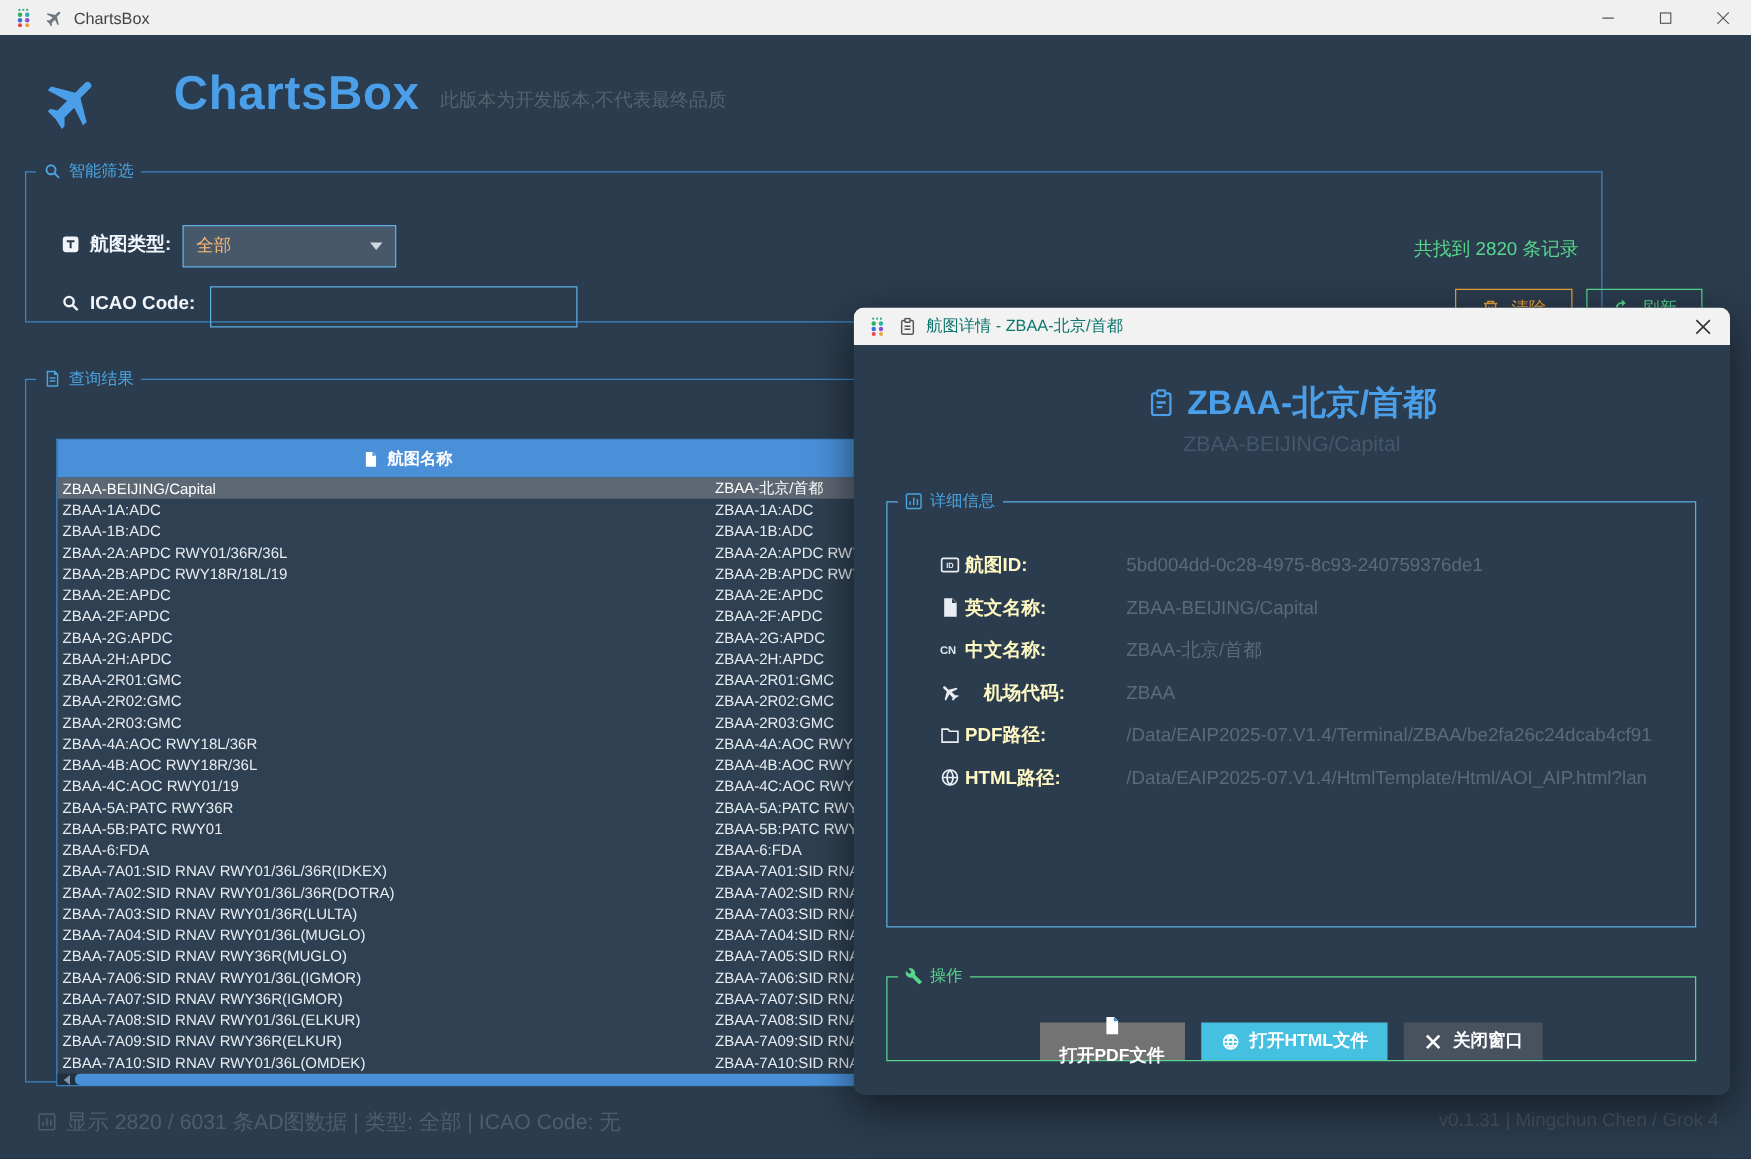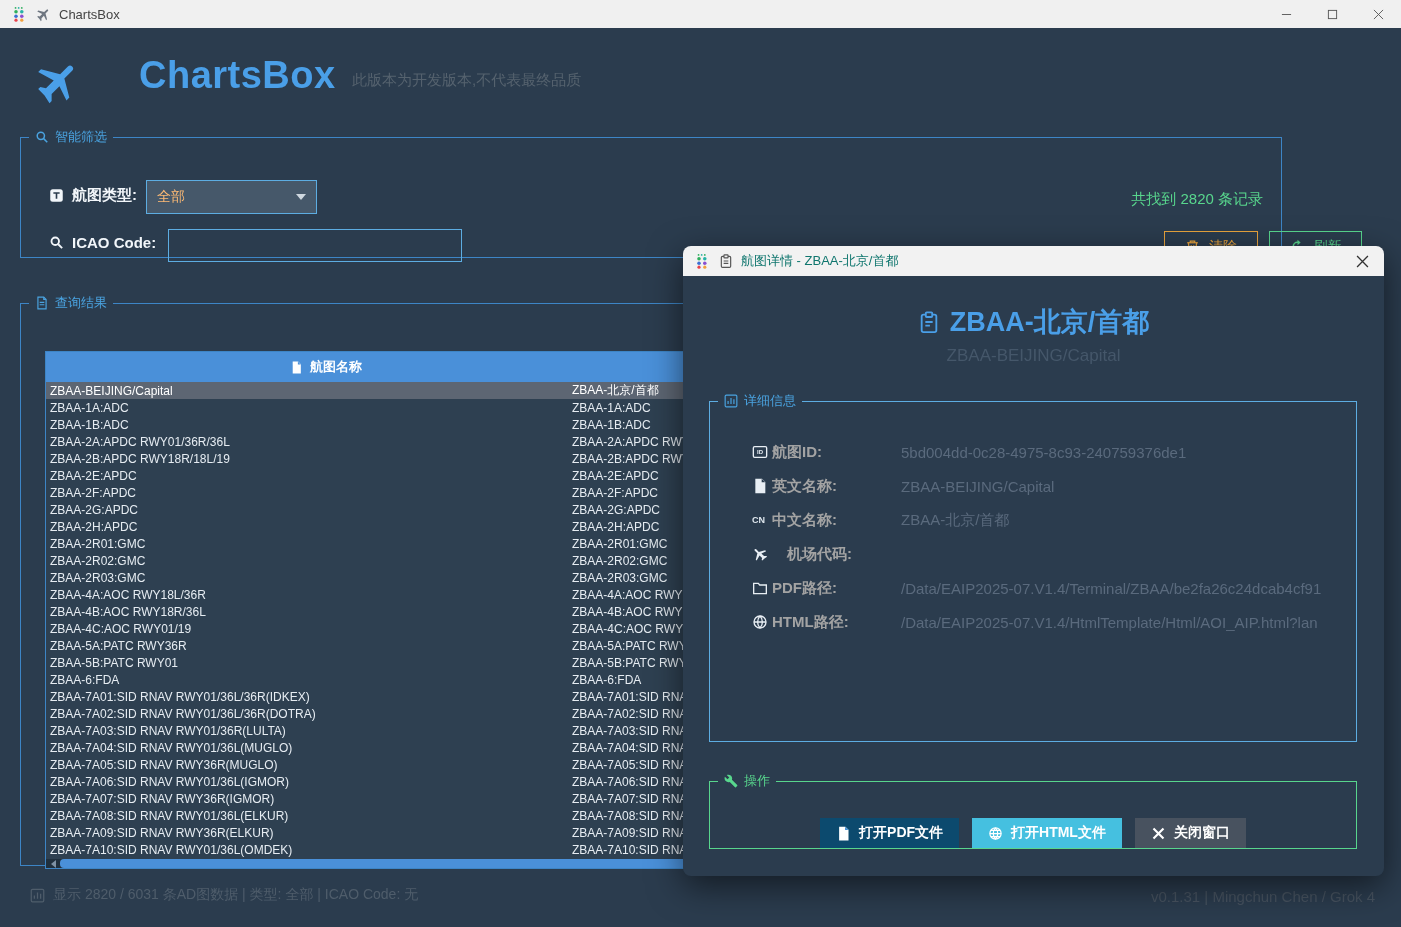--- a/index.html
+++ b/index.html
@@ -68,21 +68,21 @@
   .trow .c1{width:522px;padding-left:4px;white-space:nowrap;overflow:hidden;}
   .trow .c2{flex:1;white-space:nowrap;overflow:hidden;}
   .hscroll{height:9px;margin-top:1px;background:#20303e;position:relative;}
   .hscroll .arrow{position:absolute;left:2px;top:0;width:10px;height:9px;display:flex;align-items:center;justify-content:center;}
   .hscroll .arrow:after{content:"";width:0;height:0;border-top:4px solid transparent;
     border-bottom:4px solid transparent;border-right:5px solid #7e92a5;}
   .hscroll .thumb{position:absolute;left:14px;right:14px;top:0;height:9px;background:#4a90d9;border-radius:4px;}
 
   
   .footer-status{position:absolute;left:30px;top:886px;display:flex;align-items:center;gap:8px;
-    font-size:14px;color:#4f5d6b;}
+    font-size:17px;color:#4f5d6b;}
   .footer-status .icon{width:15px;height:15px;color:#4f5d6b;}
   .footer-version{position:absolute;right:26px;top:888px;font-size:15px;color:#475360;}
 
   
   .dialog{position:absolute;left:683px;top:246px;width:701px;height:630px;border-radius:8px;
     overflow:hidden;box-shadow:0 10px 34px rgba(0,0,0,0.55);z-index:10;background:#2b3c4e;}
   .dlg-titlebar{height:30px;background:#f2f2f2;display:flex;align-items:center;gap:8px;
     padding:0 10px 0 12px;box-sizing:border-box;}
   .dlg-titlebar .dt-title{font-size:13px;color:#0f766e;}
   .dlg-clip{width:14px;height:14px;color:#555;}
@@ -93,28 +93,28 @@
   .dlg-title .icon{width:22px;height:22px;color:#4a9fe8;}
   .dlg-subtitle{position:absolute;left:0;top:100px;width:100%;text-align:center;font-size:17px;color:#45576a;}
   .details-group{left:26px;top:146px;width:648px;height:350px;border:1px solid #5dade2;}
   .actions-group{left:26px;top:526px;width:648px;height:77px;border:1px solid #58d68d;}
   .legend-icon{width:14px;height:14px;}
   .dfields{position:absolute;left:0;top:32px;width:100%;}
   .dfield{display:flex;align-items:center;height:20px;margin-bottom:14px;padding-left:42px;}
   .dficon{width:20px;height:16px;display:flex;align-items:center;color:#e8eef4;}
   .dficon svg{width:16px;height:16px;}
   .dficon .cn-badge{font-size:9px;font-weight:bold;color:#dfe7ee;letter-spacing:0;}
-  .dflabel{width:129px;font-size:15px;font-weight:bold;color:#a3a3a3;}
+  .dflabel{width:129px;font-size:15px;font-weight:bold;color:#fef9c3;}
   .dfield:nth-child(4) .dflabel{padding-left:15px;box-sizing:border-box;}
   .dfvalue{flex:1;font-size:15px;color:#5a6a7d;white-space:nowrap;overflow:hidden;}
   .action-row{position:absolute;left:0;top:28px;width:100%;display:flex;justify-content:center;gap:13px;}
   .abtn{height:30px;display:flex;align-items:center;justify-content:center;gap:8px;
     font-size:14px;font-weight:bold;color:#ffffff;padding:0 16px;}
   .abtn .icon{width:15px;height:15px;color:#fff;}
-  .abtn-pdf{background:#0c4a6e;}
+  .abtn-pdf{background:#737373;flex-direction:column;}
   .abtn-html{background:#45c0e0;}
   .abtn-close{background:#48525f;}
 </style>
 </head>
 <body>
 
 <div class="app">
 
   <div class="titlebar">
     <span class="icon tb-grid">
@@ -453,20 +453,21 @@
             <span class="dflabel">中文名称:</span>
             <span class="dfvalue">ZBAA-北京/首都</span>
           </div>
           <div class="dfield">
             <span class="dficon">
               <svg viewBox="0 0 24 24" fill="currentColor">
                 <path d="M21.5 15.5v-2l-8.5-5V3a1.5 1.5 0 0 0-3 0v5.5l-8.5 5v2l8.5-2.5v5.5L7.5 20v1.5L12 21.5l4.5 1V21L14 18.5V13z" transform="rotate(-45 12 12)"></path>
               </svg>
             </span>
             <span class="dflabel">机场代码:</span>
+            <span class="dfvalue">ZBAA</span>
           </div>
           <div class="dfield">
             <span class="dficon">
               <svg viewBox="0 0 24 24" fill="none" stroke="currentColor" stroke-width="2">
                 <path d="M2.5 5h7l2 2.5h10V20.5h-19z"></path>
               </svg>
             </span>
             <span class="dflabel">PDF路径:</span>
             <span class="dfvalue">/Data/EAIP2025-07.V1.4/Terminal/ZBAA/be2fa26c24dcab4cf91</span>
           </div>

